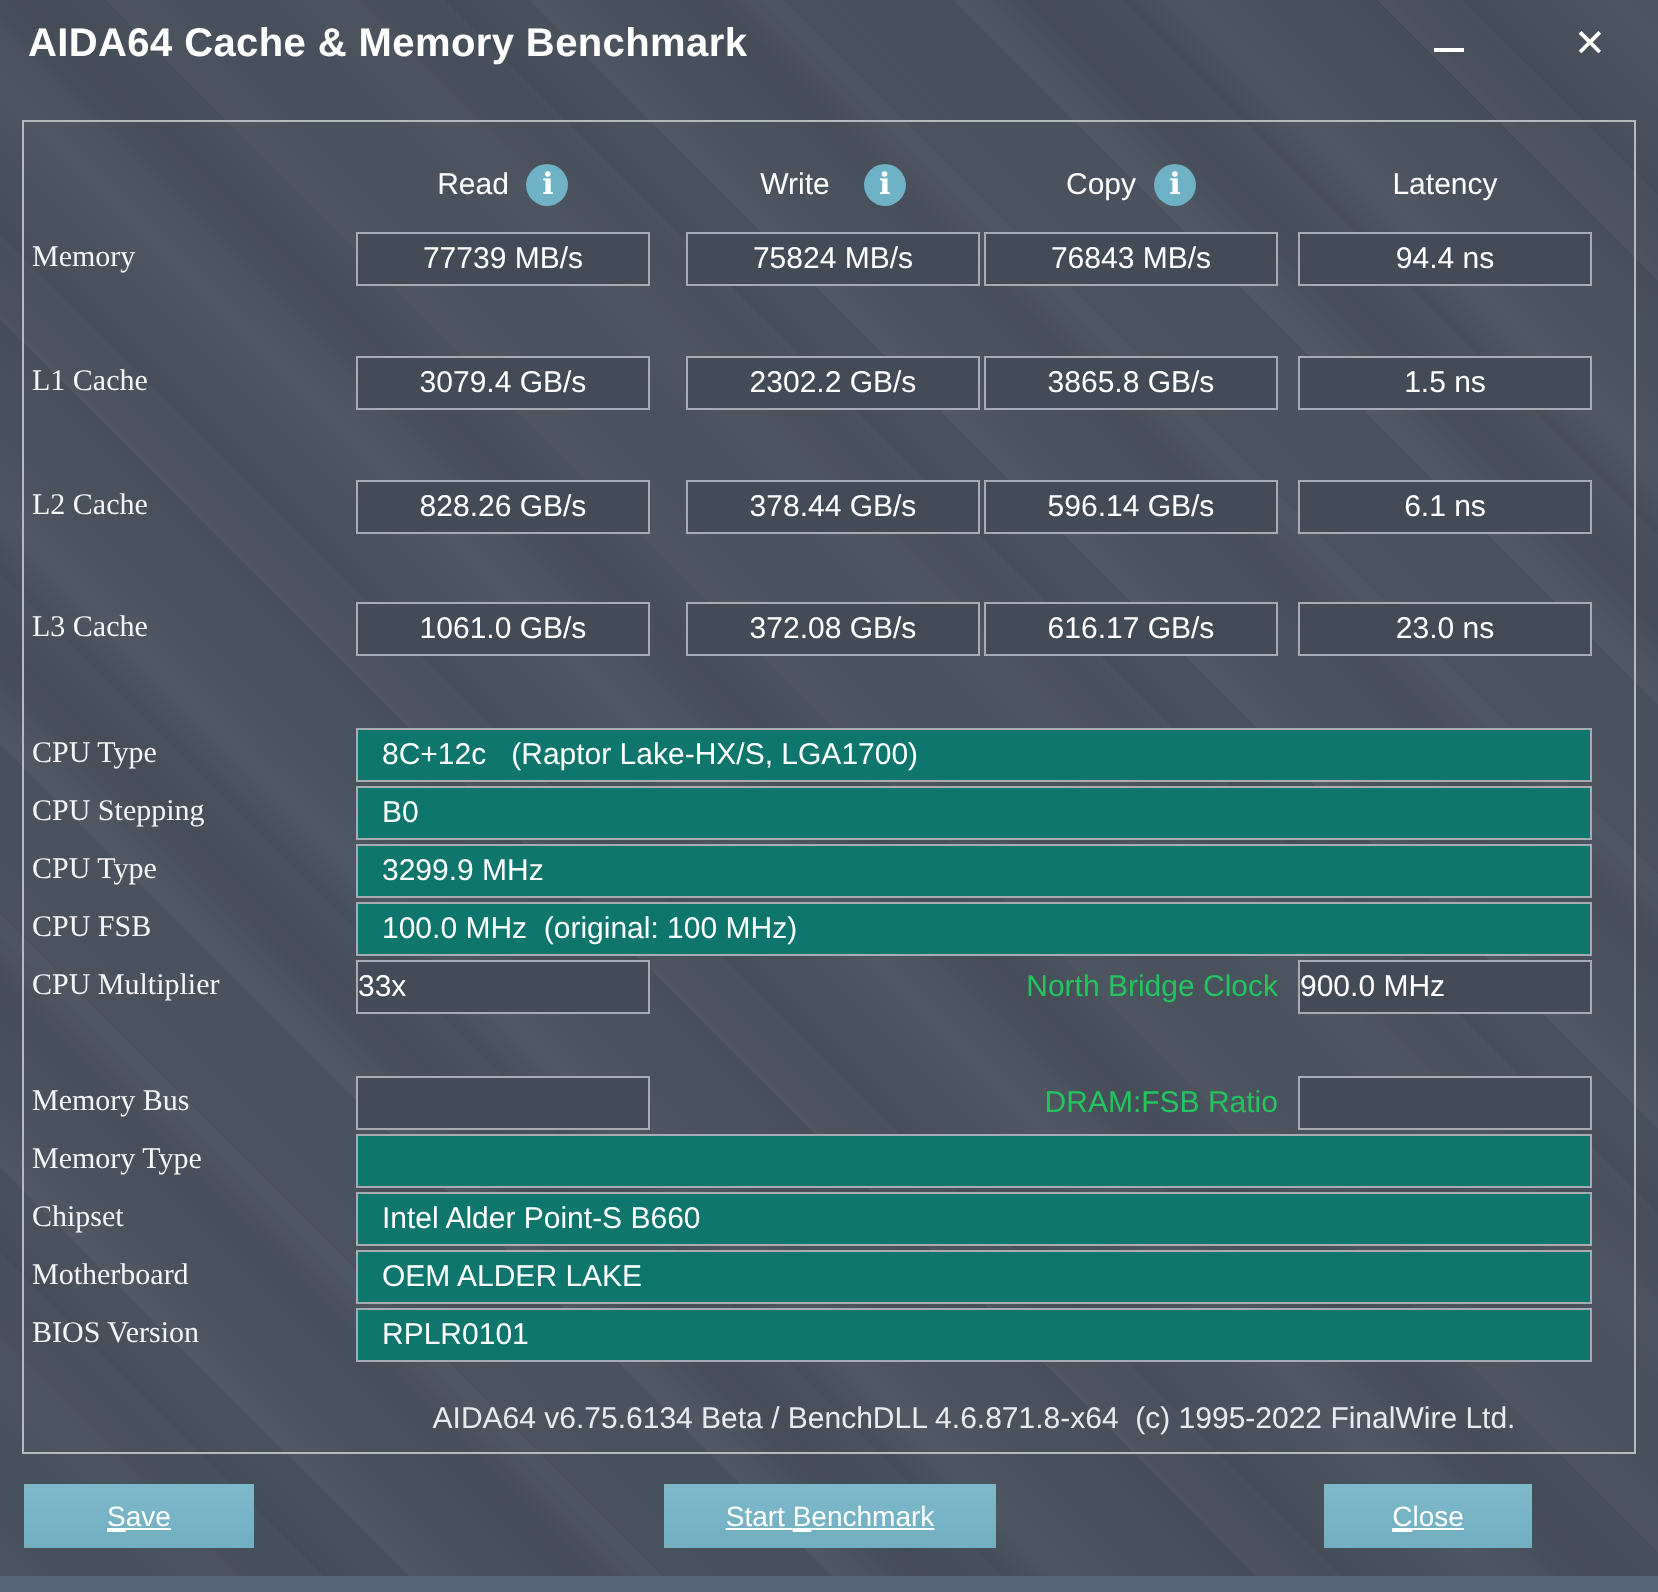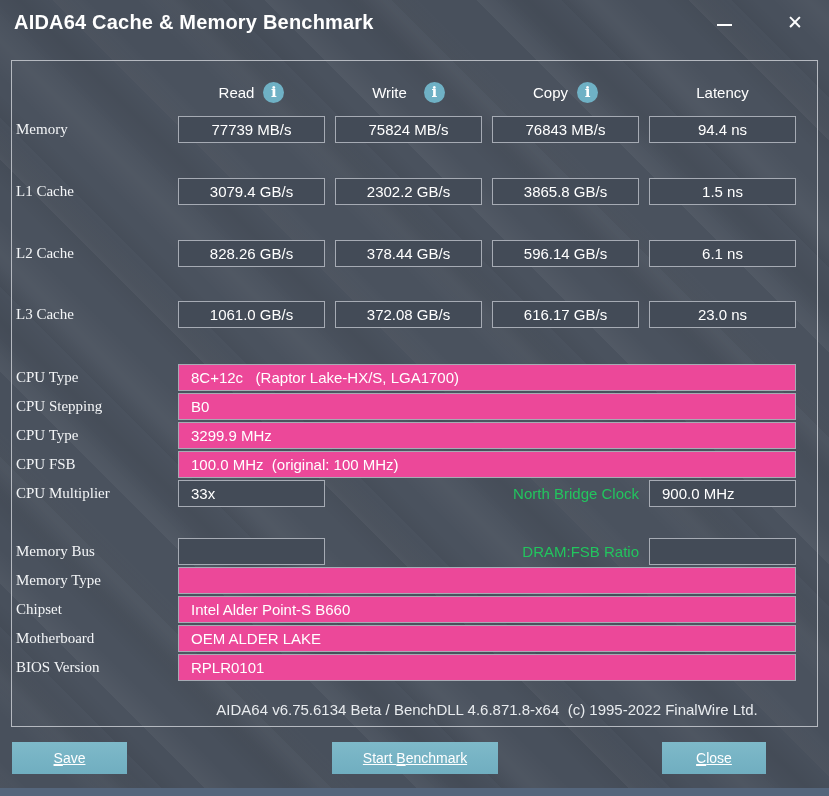--- a/index.html
+++ b/index.html
@@ -52,32 +52,32 @@
   .rowlabel {
     position:absolute; left:16px; height:27px; line-height:27px;
     font-size:15px; color:#f3f5f7; white-space:pre;font-family:Liberation Serif, serif;
   }
   .vbox {
     position:absolute; width:147px; height:27px;
     background:#434b57; border:1px solid #a6abb4;
     font-size:15px; line-height:25px; text-align:center; color:#ffffff;
     white-space:pre;
   }
-  .vbox.tl { text-align:left; padding-left:12px; }
+  .vbox.tl { text-align:left; padding-left:0; }
   .wbox {
     position:absolute; left:178px; width:618px; height:27px;
-    background:#ec4899; border:1px solid #a6abb4;
+    background:#0f766e; border:1px solid #a6abb4;
     font-size:15px; line-height:25px; text-align:left; padding-left:12px;
     color:#ffffff; white-space:pre;
   }
   .right-label {
     position:absolute; left:400px; width:239px; height:27px; line-height:27px;
     text-align:right; font-size:15px; color:#22c55e;
   }
-  .c0 { left:178px;justify-content:center; } .c1 { left:335px;gap:17px; } .c2 { left:492px; } .c3 { left:649px; }
+  .c0 { left:178px;justify-content:center; } .c1 { left:343px;gap:17px; } .c2 { left:492px; } .c3 { left:649px; }
 
   .footer {
     position:absolute; left:178px; top:701px; width:618px;
     text-align:center; font-size:15px; color:#e8ebee; white-space:pre;
   }
   .btn {
     position:absolute; top:742px; height:32px; border:none;
     background:linear-gradient(180deg,#7eb9c9 0%,#70aec0 100%);
     color:#fff; font-size:14px; font-family:inherit; cursor:pointer;
     text-align:center; line-height:32px; white-space:pre;text-decoration:underline;

